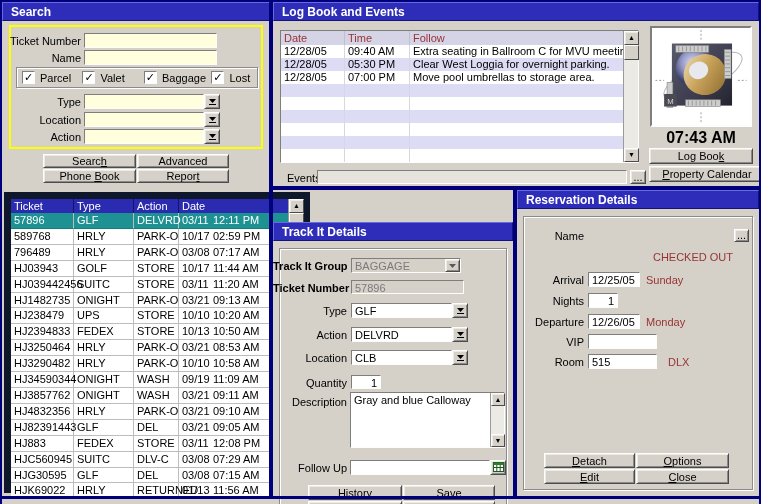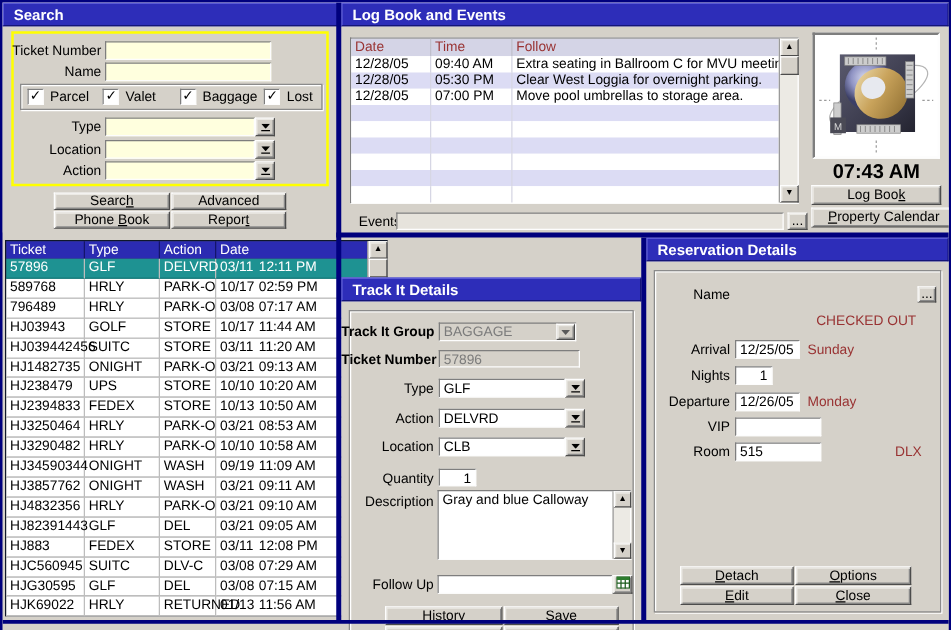--- a/index.html
+++ b/index.html
@@ -130,21 +130,21 @@
           </svg>
         </span>
       </div>
 
     <button class="btn" style="left:41px;top:152px;width:93px;height:14px;"><span>Searc</span><span class="u">h</span><span></span></button>
     <button class="btn" style="left:135px;top:152px;width:92px;height:14px;"><span>Advanced</span><span class="u"></span><span></span></button>
     <button class="btn" style="left:41px;top:167px;width:93px;height:14px;"><span>Phone </span><span class="u">B</span><span>ook</span></button>
     <button class="btn" style="left:135px;top:167px;width:92px;height:14px;"><span>Repor</span><span class="u">t</span><span></span></button>
   </div>
 
-  <div class="abs" style="left:2px;top:190px;width:306px;height:301px;border:1px solid #0f172a;background:#404040;">
+  <div class="abs" style="left:2px;top:190px;width:306px;height:301px;border:7px solid #0f172a;background:#404040;">
     <div style="margin-right:15px;">
       <div class="t-head" id="ticket-head">
           <div class="t-hcell c-ticket">Ticket</div>
           <div class="t-hcell c-type">Type</div>
           <div class="t-hcell c-action">Action</div>
           <div class="t-hcell c-date">Date</div>
         </div>
       <div id="ticket-rows">
           <div class="t-row selected">
             <div class="t-cell c-ticket">57896</div>
@@ -476,21 +476,21 @@
 
     <div class="lbl" style="left:0;top:126px;width:67px;">Departure</div>
     <div class="field sunken" style="left:71px;top:124px;width:52px;height:15px;">12/26/05</div>
     <div class="abs redtxt" style="left:129px;top:126px;">Monday</div>
 
     <div class="lbl" style="left:0;top:146px;width:67px;">VIP</div>
     <div class="field sunken" style="left:71px;top:144px;width:69px;height:15px;"></div>
 
     <div class="lbl" style="left:0;top:166px;width:67px;">Room</div>
     <div class="field sunken" style="left:71px;top:164px;width:69px;height:15px;">515</div>
-    <div class="abs redtxt" style="left:151px;top:166px;margin-left:48px;">DLX</div>
+    <div class="abs redtxt" style="left:151px;top:166px;">DLX</div>
 
     <button class="btn" style="left:27px;top:263px;width:91px;height:15px;"><span></span><span class="u">D</span><span>etach</span></button>
     <button class="btn" style="left:119px;top:263px;width:93px;height:15px;"><span></span><span class="u">O</span><span>ptions</span></button>
     <button class="btn" style="left:27px;top:279px;width:91px;height:15px;"><span></span><span class="u">E</span><span>dit</span></button>
     <button class="btn" style="left:119px;top:279px;width:93px;height:15px;"><span></span><span class="u">C</span><span>lose</span></button>
   </div>
 
   <div class="navy" style="left:267px;top:0;width:4px;height:494px;"></div>
   <div class="navy" style="left:267px;top:184px;width:490px;height:4px;"></div>
   <div class="navy" style="left:511px;top:188px;width:4px;height:306px;"></div>

